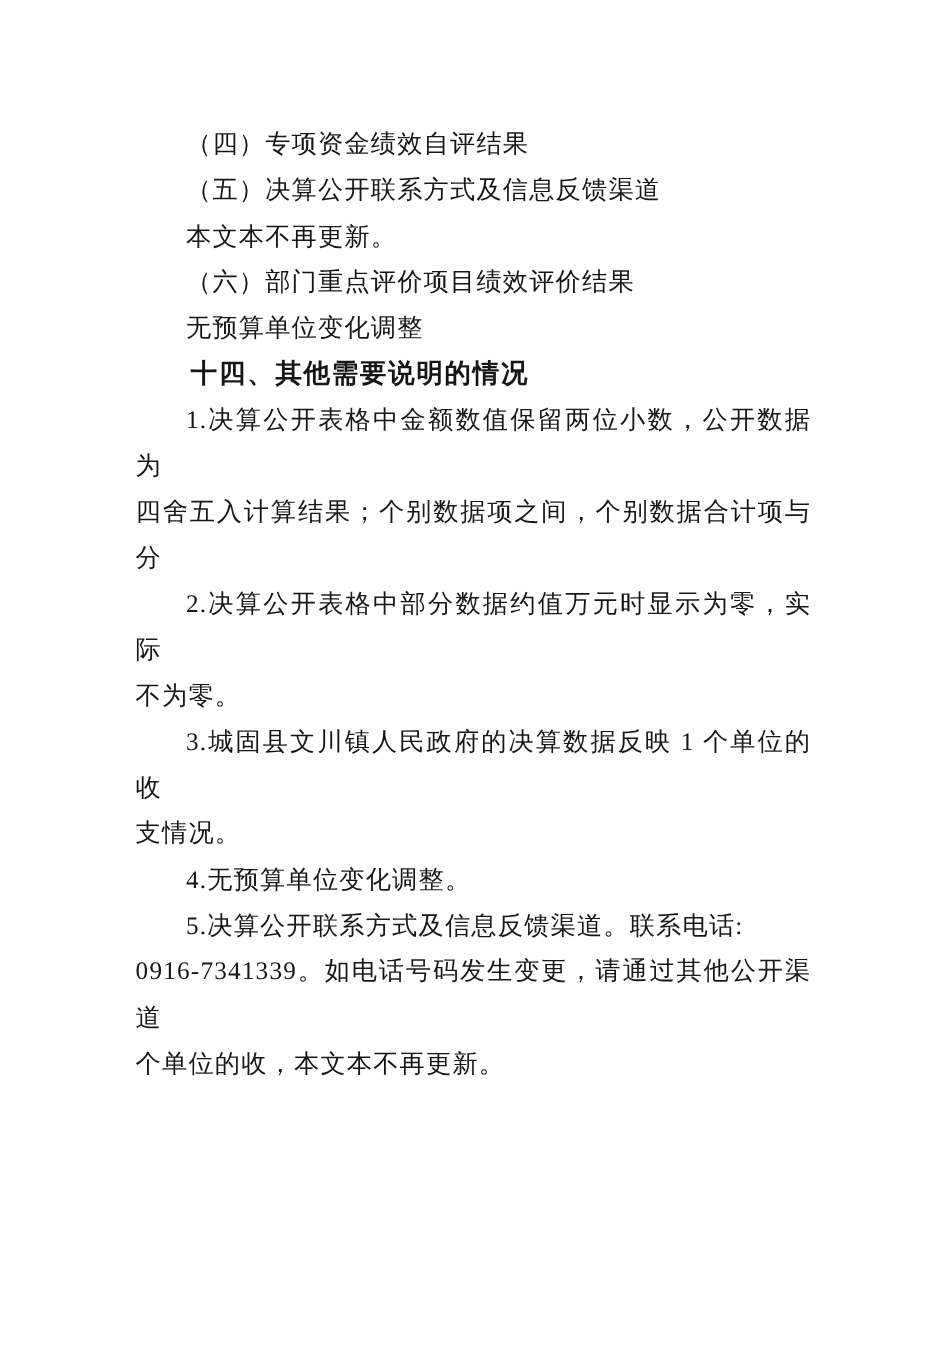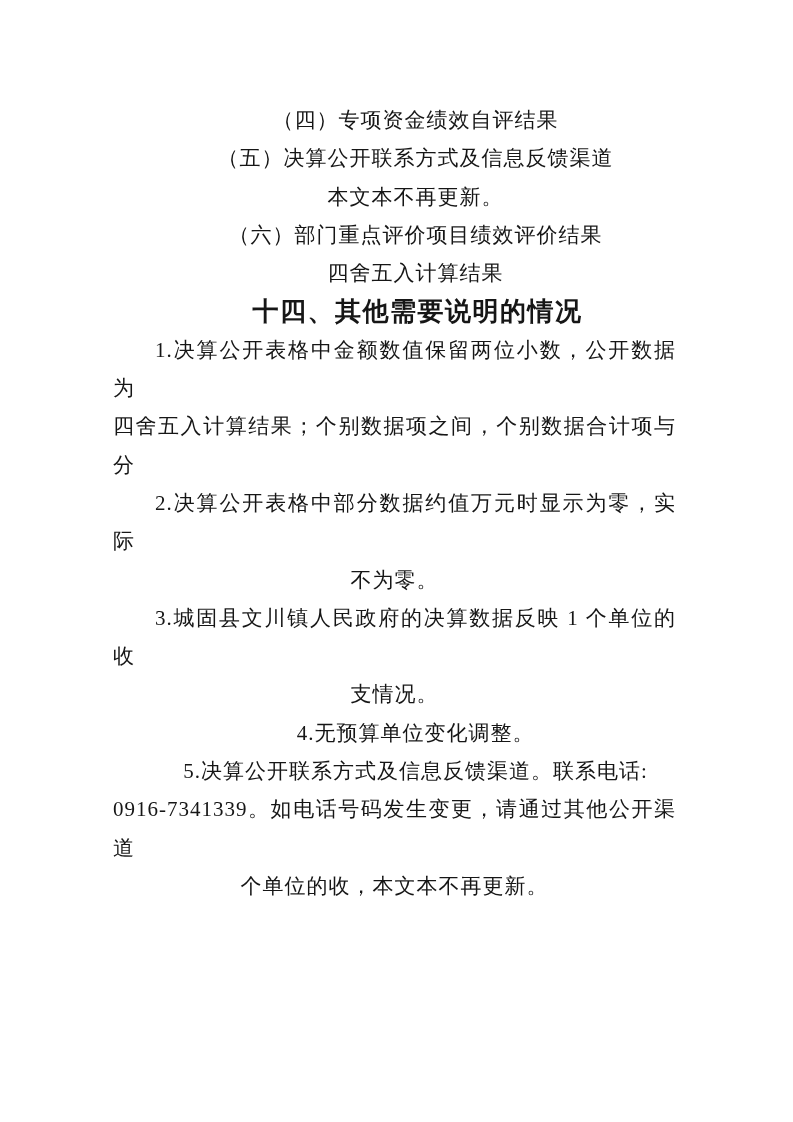--- a/index.html
+++ b/index.html
@@ -27,50 +27,50 @@
     top: 101px;
     width: 563px;
     color: #161616;
     font-size: 21px;
     line-height: 38.3px;
     letter-spacing: 1px;
   }
   .line {
     margin: 0;
     padding: 0;
-    text-align: center;
+    text-align: left;
   }
   .indent {
     text-indent: 42px;
   }
   .fill {
     text-align: justify;
     text-align-last: justify;
   }
   .heading-bold {
     font-family: "Liberation Sans", "DejaVu Sans", sans-serif;
     font-weight: 700;
-    font-size: 26px;
+    font-size: 22px;
     letter-spacing: 1.5px;
     text-indent: 46px;
   }
 </style>
 </head>
 <body>
 
 <div class="page">
   <div class="textblock">
 
     <p class="line indent">（四）专项资金绩效自评结果</p>
 
     <p class="line indent">（五）决算公开联系方式及信息反馈渠道</p>
     <p class="line indent">本文本不再更新。</p>
 
     <p class="line indent">（六）部门重点评价项目绩效评价结果</p>
-    <p class="line indent">四舍五入计算结果</p>
+    <p class="line indent">无预算单位变化调整</p>
 
     <p class="line heading-bold">十四、其他需要说明的情况</p>
 
     <p class="line indent fill">1.决算公开表格中金额数值保留两位小数，公开数据为</p>
     <p class="line fill">四舍五入计算结果；个别数据项之间，个别数据合计项与分</p>
 
     <p class="line indent fill">2.决算公开表格中部分数据约值万元时显示为零，实际</p>
     <p class="line">不为零。</p>
 
     <p class="line indent fill">3.城固县文川镇人民政府的决算数据反映 1 个单位的收</p>

